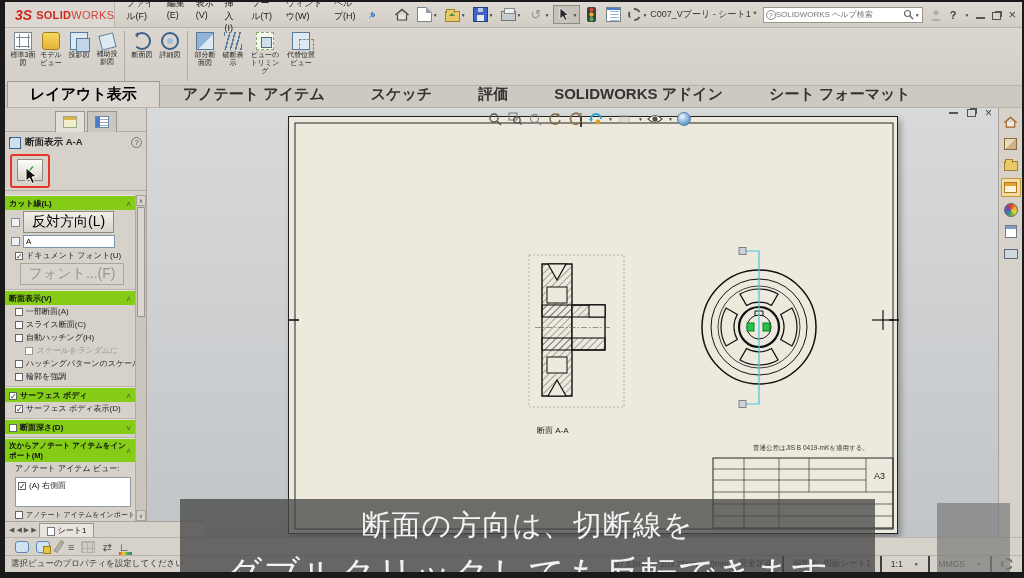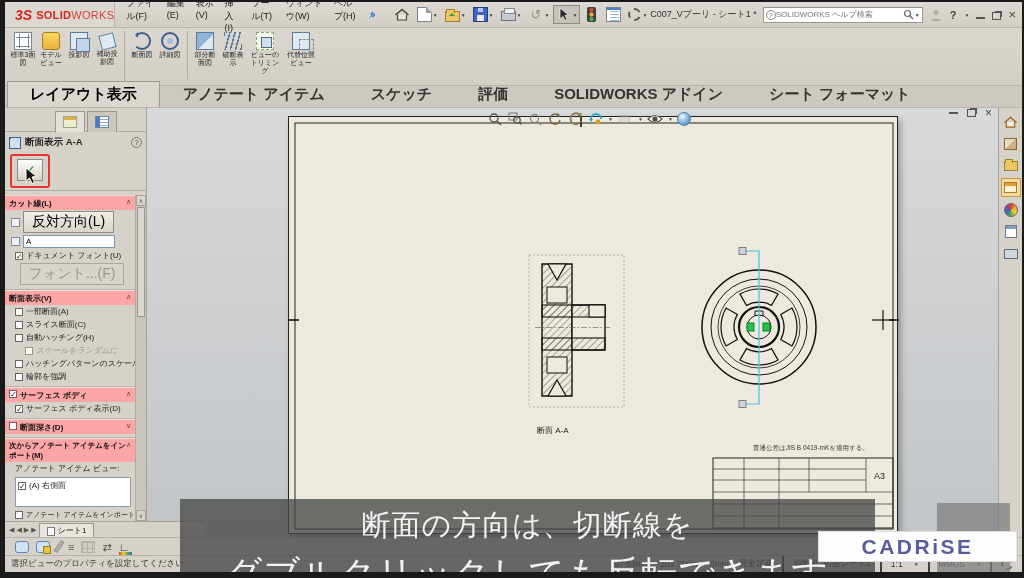--- a/index.html
+++ b/index.html
@@ -86,21 +86,21 @@
   .pmtab-i1 { width:14px; height:12px; background:#f2eccd; border:1px solid #9a8; background-image:linear-gradient(#d8b44a 3px, transparent 3px); }
   .pmtab-i2 { width:14px; height:12px; background:#fff; border:1px solid #68a; background-image:linear-gradient(90deg,#4a7cc8 4px, transparent 4px), repeating-linear-gradient(#fff 0 2px, #9ab 2px 3px); }
   .pm-title { display:flex; align-items:center; gap:4px; padding:4px 4px; font-weight:bold; font-size:9.5px; }
   .pmt-icon { width:12px; height:12px; background:#cfe0ee; border:1px solid #39618c; background-image:linear-gradient(135deg,#39618c 1px, transparent 1px); flex:none; }
   .pm-help { margin-left:auto; width:11px; height:11px; border:1px solid #777; border-radius:50%; font-size:8px; line-height:10px; text-align:center; color:#555; font-weight:normal; }
   .pm-okrow { position:relative; height:38px; border-bottom:1px solid #b0aca4; }
   .okbtn { position:absolute; left:12px; top:6px; width:26px; height:22px; background:linear-gradient(#fdfdfb,#d8d4cc); border:1px solid #8f8b83; text-align:center; font-size:14px; line-height:20px; color:#1d9a28; font-weight:bold; }
   .redbox { position:absolute; left:5px; top:1px; width:40px; height:34px; border:2px solid #e8352c; border-radius:3px; z-index:5; }
   .pm-cursor { position:absolute; left:18px; top:14px; z-index:6; }
   .pm-body { position:absolute; top:87px; bottom:16px; left:0; right:11px; overflow:hidden; font-size:8px; }
-  .gh { display:flex; background:#fca5a5; font-weight:bold; padding:2px 4px 1px 4px; color:#111; border-top:1px solid #e8e4dd; }
+  .gh { display:flex; align-items:center; background:#84cc16; font-weight:bold; padding:2px 4px 1px 4px; color:#111; border-top:1px solid #e8e4dd; }
   .gh .chev { margin-left:auto; font-weight:normal; font-size:7px; color:#555; }
   .grp { border-bottom:1px solid #b8b4ac; padding-bottom:3px; }
   .row { display:flex; align-items:center; gap:3px; padding:1px 2px 1px 6px; white-space:nowrap; overflow:hidden; }
   .mini { width:9px; height:9px; border:1px solid #889; background:#eef2f6; flex:none; }
   .btn { background:linear-gradient(#f2efe9,#d8d4cc); border:1px solid #8f8b83; font-size:14px; padding:1px 8px; font-family:inherit; }
   .btn:disabled, .btn.dis { color:#9a968e; background:#d8d4cc; border-color:#aaa69e; }
   .tinput { width:92px; height:13px; border:1px solid #7a96b0; background:#fff; font-size:8px; padding:0 2px; font-family:inherit; }
   .cb { display:flex; align-items:center; gap:3px; padding:1px 2px 1px 10px; white-space:nowrap; overflow:hidden; }
   .cb.ind { padding-left:20px;font-style:italic; }
   .box { width:8px; height:8px; border:1px solid #666; background:#fff; flex:none; font-size:8px; line-height:7px; text-align:center; color:#222; }
@@ -665,18 +665,15 @@
       <div class="stseg">
             <span>MMGS</span>
             <span class="caret">▼</span>
           </div>
       <div class="stseg">
             <span class="gearicon"></span>
           </div>
     </div>
   </div>
 
-  <div class="watermark">
-    <span class="wmtext">CADRiSE</span>
-  </div>
 
 </div>
 </div>
 
 </body></html>

